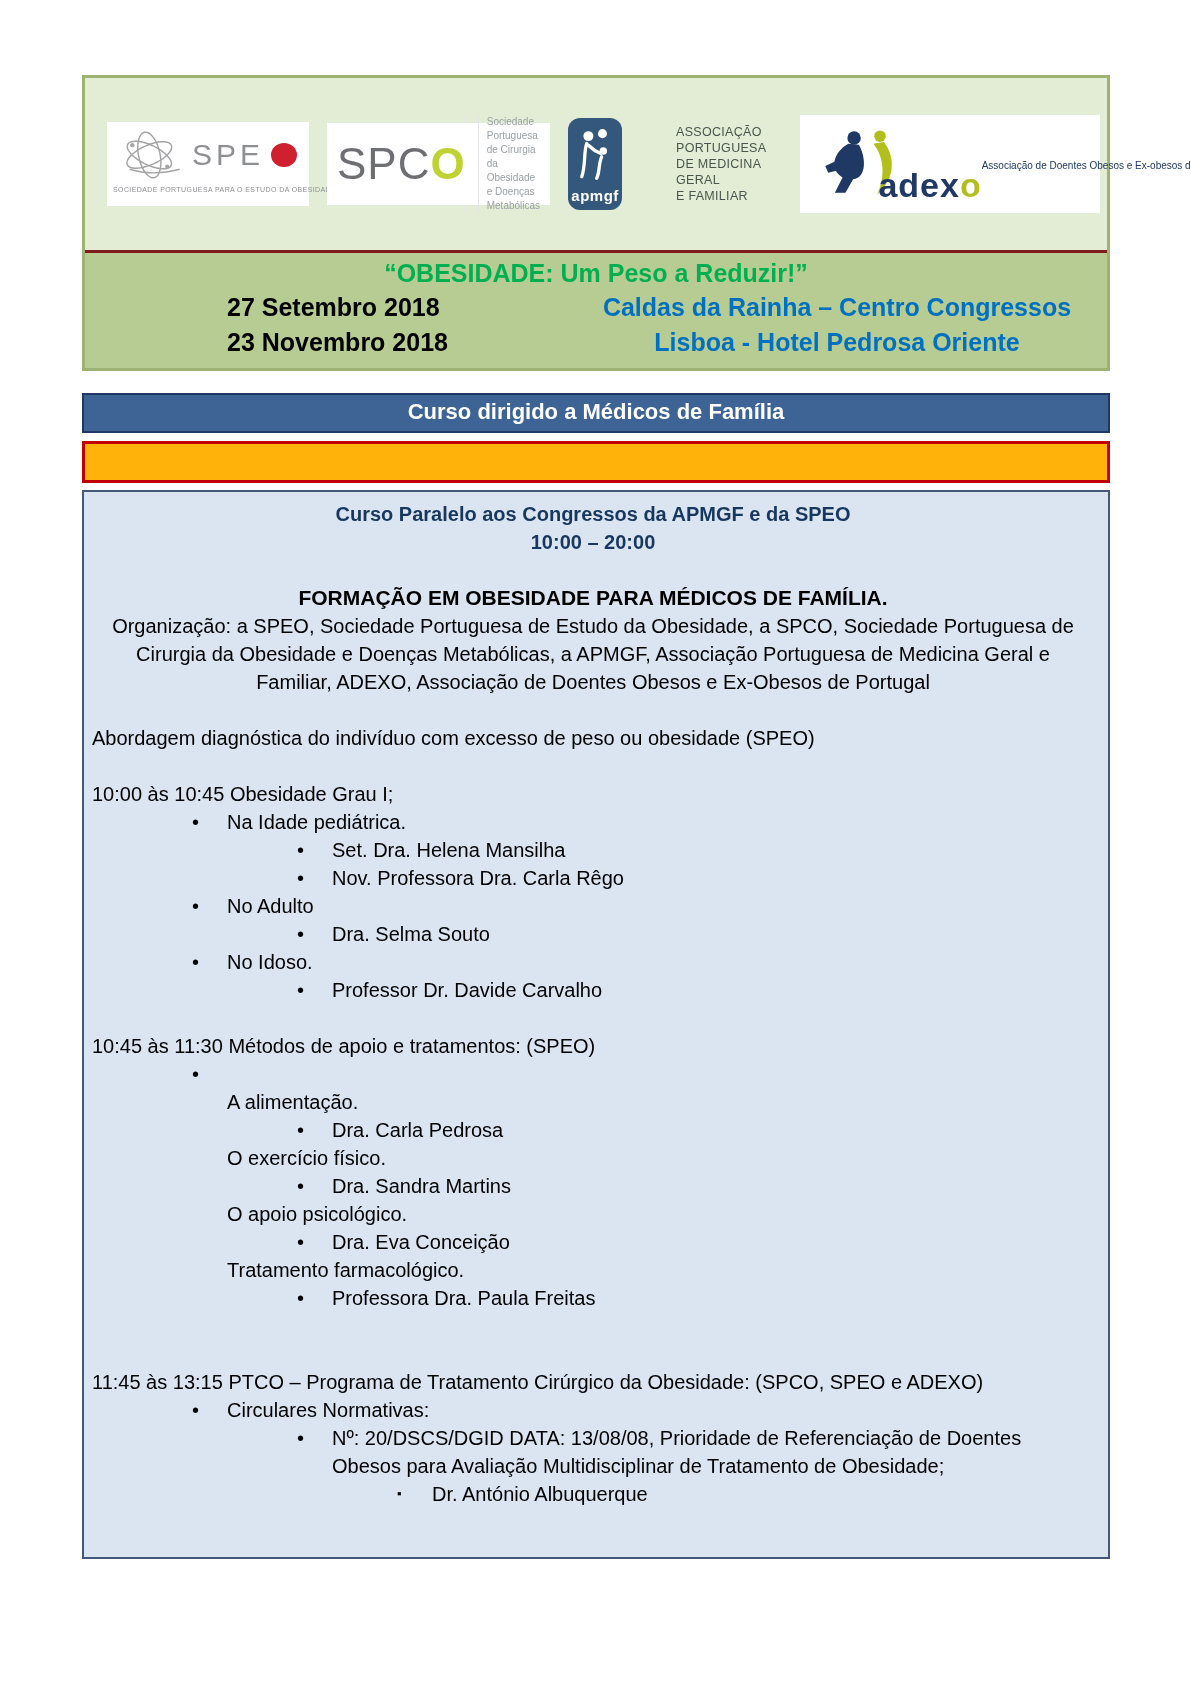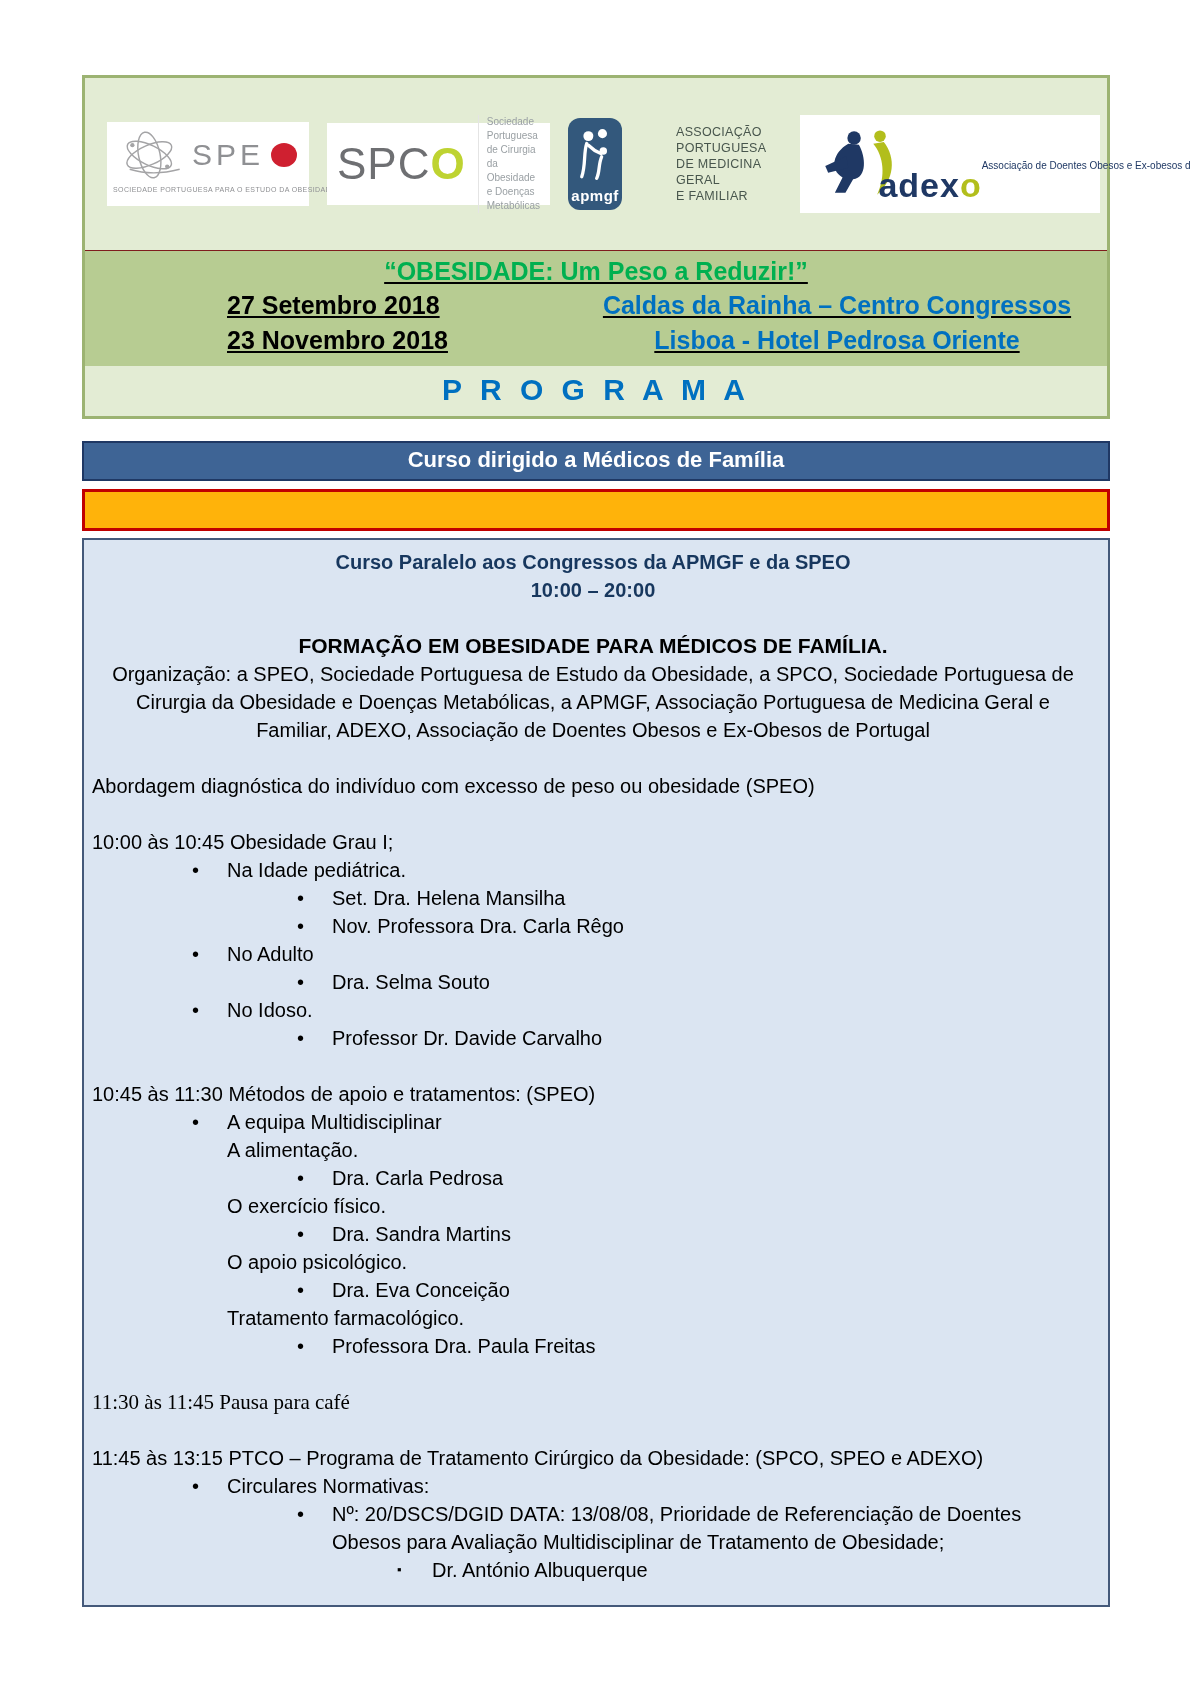--- a/index.html
+++ b/index.html
@@ -46,23 +46,22 @@
   .apmgf-cap { font-size: 12.5px; color: #48564d; line-height: 16px; letter-spacing: 0.3px; margin-left: 40px; }
 
   .adexo-card { width: 300px; height: 98px; padding: 4px 8px 5px; display: flex; flex-direction: row; align-items: center; }
   .adexo-row { display: flex; align-items: flex-end; justify-content: center; height: 72px; }
   .adexo-word { font-size: 34px; font-weight: 700; color: #1f3864; line-height: 30px; letter-spacing: 1px; margin-left: -26px; }
   .adexo-o { color: #b2be1c; }
   .adexo-cap { font-size: 10px; color: #1f3864; margin-top: 3px; white-space: nowrap; }
 
   .band {
     background: var(--band-green, #b7cc92);
-    border-top: 1px solid #7f1d1d;
+    border-top: 3px solid #7f1d1d;
     padding: 4px 0 8px;
-    text-decoration: underline;
   }
   .band-title {
     text-align: center; font-weight: 700; font-size: 25px; line-height: 33px;
     color: var(--title-green, #00B050);
   }
   .band-row { display: flex; font-weight: 700; font-size: 25px; line-height: 35px; padding-left: 22px; }
   .band-date { margin-left: 120px; width: 340px; color: #000; }
   .band-venue { flex: 1; text-align: center; color: var(--accent-blue, #0070C0); }
 
   .programa {
@@ -188,21 +187,20 @@
       <div class="band-row">
         <div class="band-date">27 Setembro 2018</div>
         <div class="band-venue">Caldas da Rainha – Centro Congressos</div>
       </div>
       <div class="band-row">
         <div class="band-date">23 Novembro 2018</div>
         <div class="band-venue">Lisboa - Hotel Pedrosa Oriente</div>
       </div>
     </div>
 
-    <div class="programa">P R O G R A M A</div>
   </div>
 
   <div class="course-bar">Curso dirigido a Médicos de Família</div>
 
   <div class="orange-bar"></div>
 
   <div class="content-box">
     <div class="c-center navy">Curso Paralelo aos Congressos da APMGF e da SPEO</div>
     <div class="c-center navy">10:00 – 20:00</div>
     <div class="pl-blank"></div>
@@ -238,21 +236,20 @@
           <span class="txt">No Idoso.</span>
         </div>
         <div class="pline pl-b2">
           <span class="bul">•</span>
           <span class="txt">Professor Dr. Davide Carvalho</span>
         </div>
         <div class="pline pl-blank"></div>
         <div class="pline pl-time">10:45 às 11:30 Métodos de apoio e tratamentos: (SPEO)</div>
         <div class="pline pl-b1">
           <span class="bul">•</span>
-          <span class="txt">A equipa Multidisciplinar</span>
         </div>
         <div class="pline pl-t1">A alimentação.</div>
         <div class="pline pl-b2">
           <span class="bul">•</span>
           <span class="txt">Dra. Carla Pedrosa</span>
         </div>
         <div class="pline pl-t1">O exercício físico.</div>
         <div class="pline pl-b2">
           <span class="bul">•</span>
           <span class="txt">Dra. Sandra Martins</span>
@@ -261,21 +258,20 @@
         <div class="pline pl-b2">
           <span class="bul">•</span>
           <span class="txt">Dra. Eva Conceição</span>
         </div>
         <div class="pline pl-t1">Tratamento farmacológico.</div>
         <div class="pline pl-b2">
           <span class="bul">•</span>
           <span class="txt">Professora Dra. Paula Freitas</span>
         </div>
         <div class="pline pl-blank"></div>
-        <div class="pline pl-serif">11:30 às 11:45 Pausa para café</div>
         <div class="pline pl-blank"></div>
         <div class="pline pl-time">11:45 às 13:15 PTCO – Programa de Tratamento Cirúrgico da Obesidade: (SPCO, SPEO e ADEXO)</div>
         <div class="pline pl-b1">
           <span class="bul">•</span>
           <span class="txt">Circulares Normativas:</span>
         </div>
         <div class="pline pl-b2">
           <span class="bul">•</span>
           <span class="txt">Nº: 20/DSCS/DGID DATA: 13/08/08, Prioridade de Referenciação de Doentes Obesos para Avaliação Multidisciplinar de Tratamento de Obesidade;</span>
         </div>

